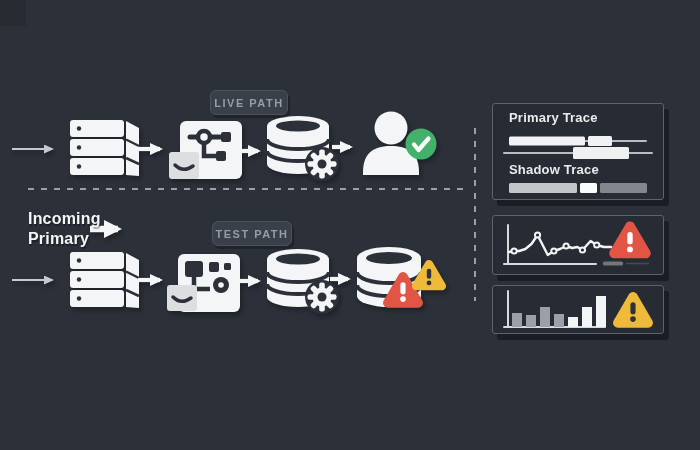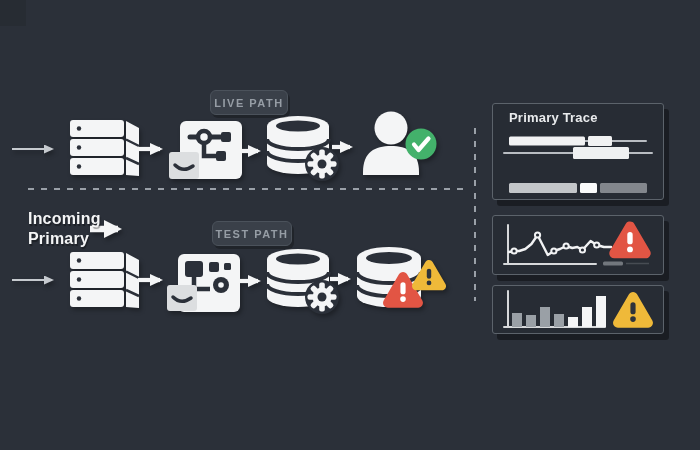--- a/index.html
+++ b/index.html
@@ -249,20 +249,21 @@
     <div class="trace-heading th-primary">Primary Trace</div>
     <div class="trace-row tr-0">
         <div class="t-line" style="left: 0px; width: 138px;"></div>
         <div class="t-span" style="left: 0px; width: 76px; height: 9px; background: rgb(241, 242, 243);"></div>
         <div class="t-span" style="left: 79px; width: 24px; height: 10px; background: rgb(241, 242, 243);"></div>
       </div>
     <div class="trace-row tr-1">
         <div class="t-line" style="left: -6px; width: 150px;"></div>
         <div class="t-span" style="left: 64px; width: 56px; height: 12px; background: rgb(238, 240, 241);"></div>
       </div>
+    <div class="trace-heading th-shadow">Shadow Trace</div>
     <div class="trace-row tr-2">
         <div class="t-span" style="left: 0px; width: 68px; height: 10px; background: rgb(195, 198, 201);"></div>
         <div class="t-span" style="left: 71px; width: 17px; height: 10px; background: rgb(250, 251, 251);"></div>
         <div class="t-span" style="left: 91px; width: 47px; height: 10px; background: rgb(131, 135, 141);"></div>
       </div>
   </div>
 
   <div class="panel panel-line">
     <svg class="mini-svg" width="169" height="57" viewBox="0 0 169 57">
       <path d="M15,9 V48 M11,48 H103" stroke="#d7d9db" stroke-width="2" fill="none" stroke-linecap="round"></path>

